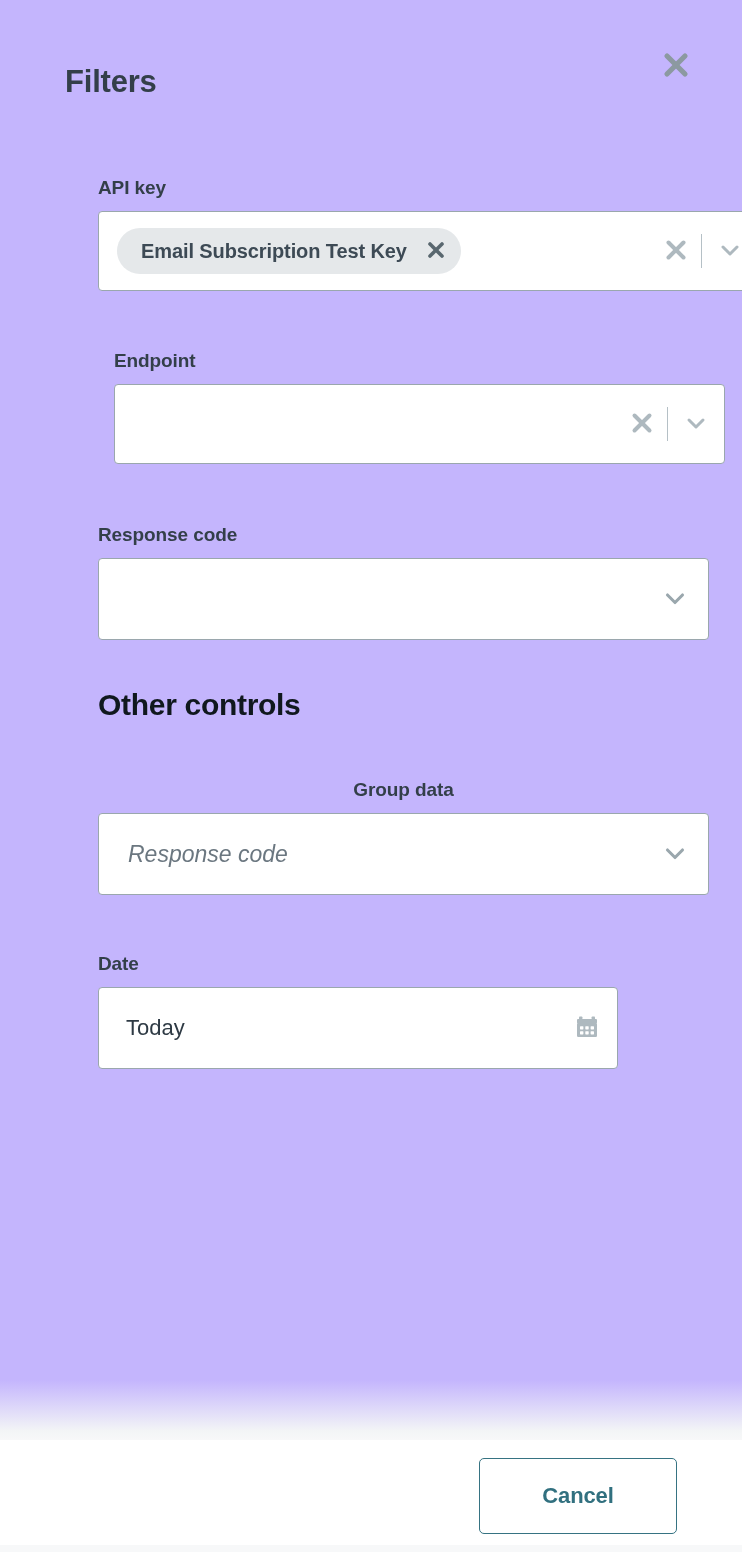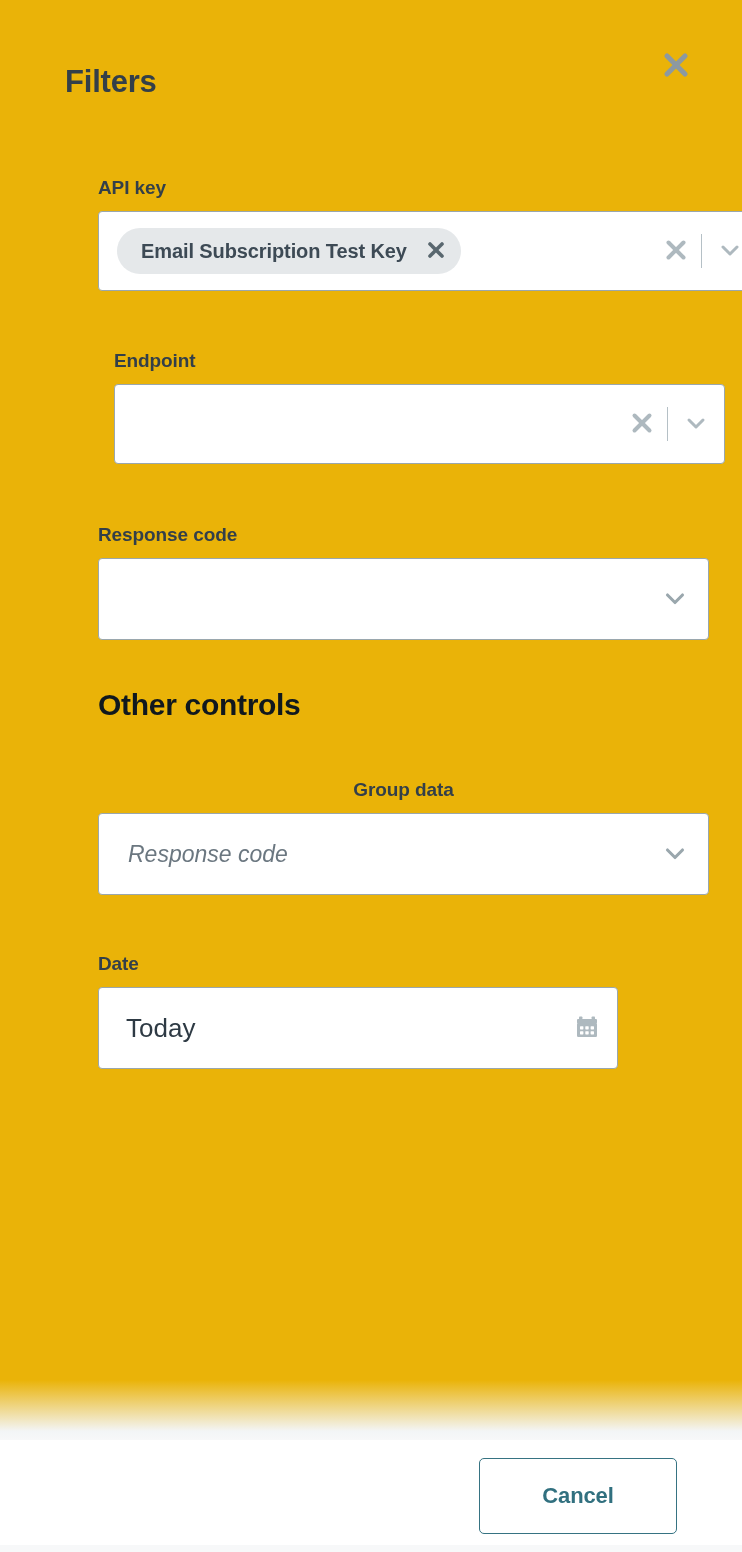--- a/index.html
+++ b/index.html
@@ -12,21 +12,21 @@
     background: #ffffff;
     font-family: "Liberation Sans", sans-serif;
     -webkit-font-smoothing: antialiased;
     overflow: hidden;
   }
 
   .panel {
     position: relative;
     width: 742px;
     height: 1552px;
-    background: #eab308;
+    background: #c4b5fd;
     box-sizing: border-box;
   }
 
   
   .panel-header {
     position: absolute;
     top: 0;
     left: 0;
     width: 742px;
     height: 150px;
@@ -94,21 +94,21 @@
     position: relative;
     box-sizing: border-box;
     border: 1px solid #9aa7ad;
     border-radius: 4px;
     background: #ffffff;
     display: flex;
     align-items: center;
   }
 
   .control-value {
-    font-size: 26px;
+    font-size: 22px;
     color: #2e3a44;
     padding-left: 27px;
     line-height: 1;
   }
 
   .control-placeholder {
     font-size: 23px;
     font-style: italic;
     color: #6b7780;
     padding-left: 29px;

